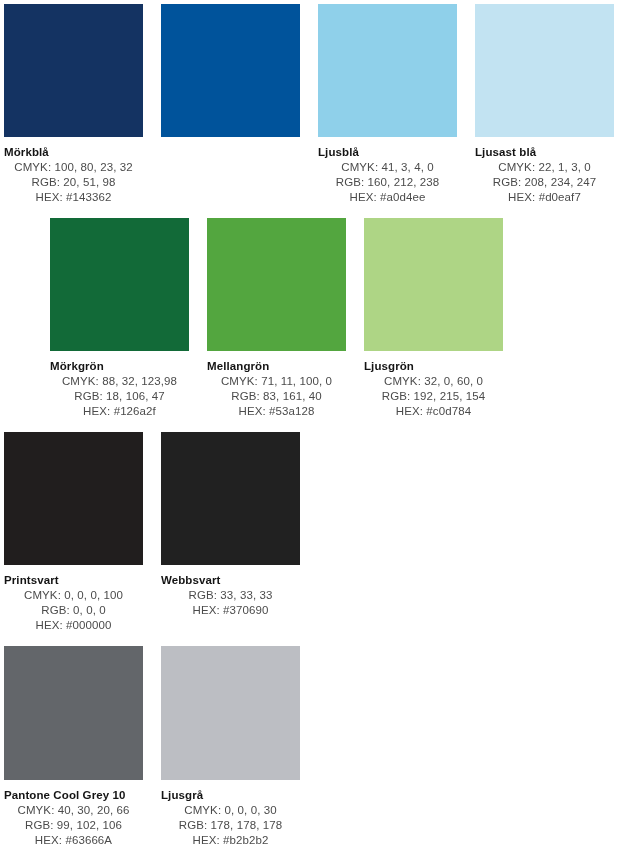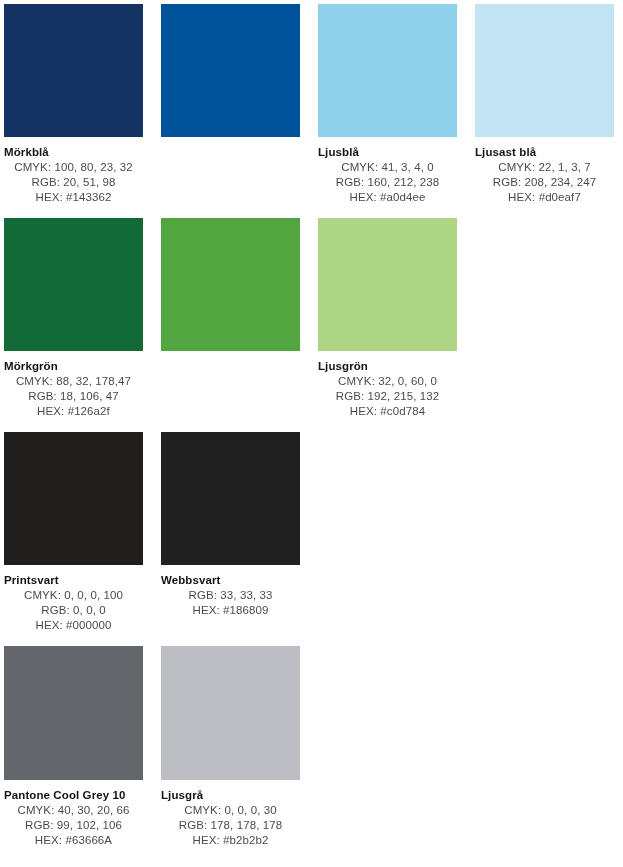--- a/index.html
+++ b/index.html
@@ -20,21 +20,21 @@
     width: 563px;
     padding: 4px 4px 0 4px;
   }
   .swatch-row {
     display: flex;
     flex-direction: row;
     align-items: flex-start;
     column-gap: 18px;
   }
   .row-blue    { margin-bottom: 0; }
-  .row-green   { margin-bottom: 0; }
+  .row-green   { margin-bottom: 0; margin-left: 46px; }
   .row-black   { margin-bottom: 0; }
   .row-grey    { margin-bottom: 0; }
 
   .swatch-cell {
     width: 139px;
     flex: 0 0 139px;
   }
   .swatch-cell.is-empty { visibility: hidden; }
 
   .swatch-chip {
@@ -91,46 +91,52 @@
         <div class="swatch-name">Ljusblå</div>
         <div class="swatch-line">CMYK: 41, 3, 4, 0</div>
         <div class="swatch-line">RGB: 160, 212, 238</div>
         <div class="swatch-line">HEX: #a0d4ee</div>
       </div>
     </div>
     <div class="swatch-cell">
       <div class="swatch-chip" style="background-color: rgb(194, 227, 242);"></div>
       <div class="swatch-info">
         <div class="swatch-name">Ljusast blå</div>
-        <div class="swatch-line">CMYK: 22, 1, 3, 7</div>
+        <div class="swatch-line">CMYK: 22, 1, 3, 0</div>
         <div class="swatch-line">RGB: 208, 234, 247</div>
         <div class="swatch-line">HEX: #d0eaf7</div>
       </div>
     </div>
   </div>
 
   <div class="swatch-row row-green">
     <div class="swatch-cell">
       <div class="swatch-chip" style="background-color: rgb(18, 106, 56);"></div>
       <div class="swatch-info">
         <div class="swatch-name">Mörkgrön</div>
-        <div class="swatch-line">CMYK: 88, 32, 178,47</div>
+        <div class="swatch-line">CMYK: 88, 32, 123,98</div>
         <div class="swatch-line">RGB: 18, 106, 47</div>
         <div class="swatch-line">HEX: #126a2f</div>
       </div>
     </div>
     <div class="swatch-cell">
       <div class="swatch-chip" style="background-color: rgb(83, 166, 63);"></div>
+      <div class="swatch-info">
+        <div class="swatch-name">Mellangrön</div>
+        <div class="swatch-line">CMYK: 71, 11, 100, 0</div>
+        <div class="swatch-line">RGB: 83, 161, 40</div>
+        <div class="swatch-line">HEX: #53a128</div>
+      </div>
     </div>
     <div class="swatch-cell">
       <div class="swatch-chip" style="background-color: rgb(174, 213, 133);"></div>
       <div class="swatch-info">
         <div class="swatch-name">Ljusgrön</div>
         <div class="swatch-line">CMYK: 32, 0, 60, 0</div>
-        <div class="swatch-line">RGB: 192, 215, 132</div>
+        <div class="swatch-line">RGB: 192, 215, 154</div>
         <div class="swatch-line">HEX: #c0d784</div>
       </div>
     </div>
   </div>
 
   <div class="swatch-row row-black">
     <div class="swatch-cell">
       <div class="swatch-chip" style="background-color: rgb(33, 30, 30);"></div>
       <div class="swatch-info">
         <div class="swatch-name">Printsvart</div>
@@ -138,21 +144,21 @@
         <div class="swatch-line">RGB: 0, 0, 0</div>
         <div class="swatch-line">HEX: #000000</div>
       </div>
     </div>
     <div class="swatch-cell">
       <div class="swatch-chip" style="background-color: rgb(33, 33, 33);"></div>
       <div class="swatch-info">
         <div class="swatch-name">Webbsvart</div>
 
         <div class="swatch-line">RGB: 33, 33, 33</div>
-        <div class="swatch-line">HEX: #186809</div>
+        <div class="swatch-line">HEX: #370690</div>
       </div>
     </div>
     <div class="swatch-cell is-empty"></div>
     <div class="swatch-cell is-empty"></div>
   </div>
 
   <div class="swatch-row row-grey">
     <div class="swatch-cell">
       <div class="swatch-chip" style="background-color: rgb(99, 102, 106);"></div>
       <div class="swatch-info">

